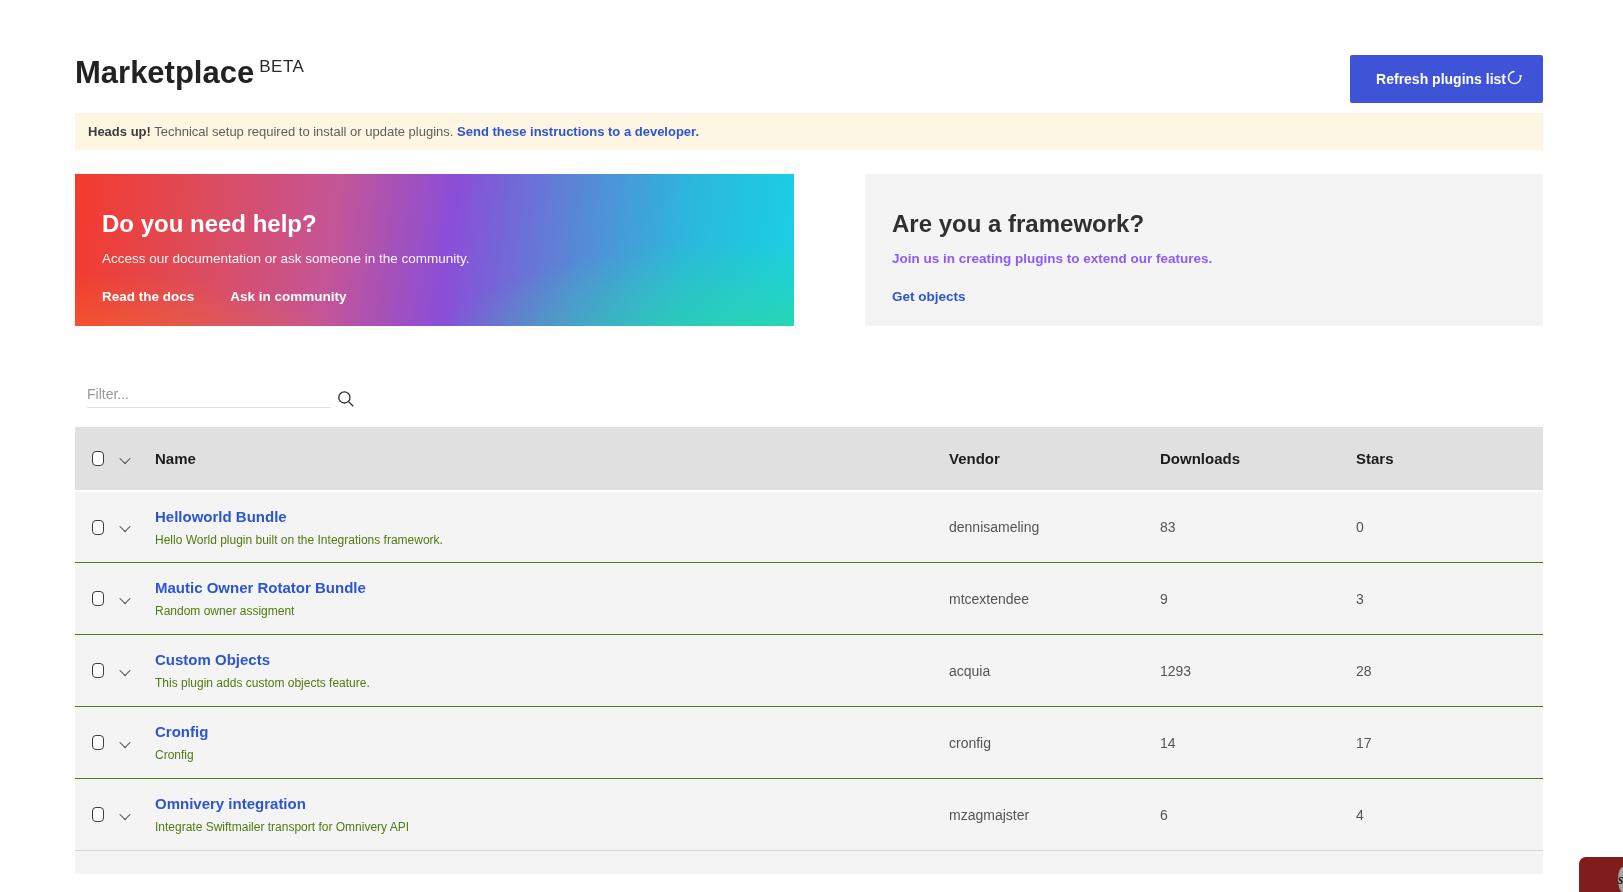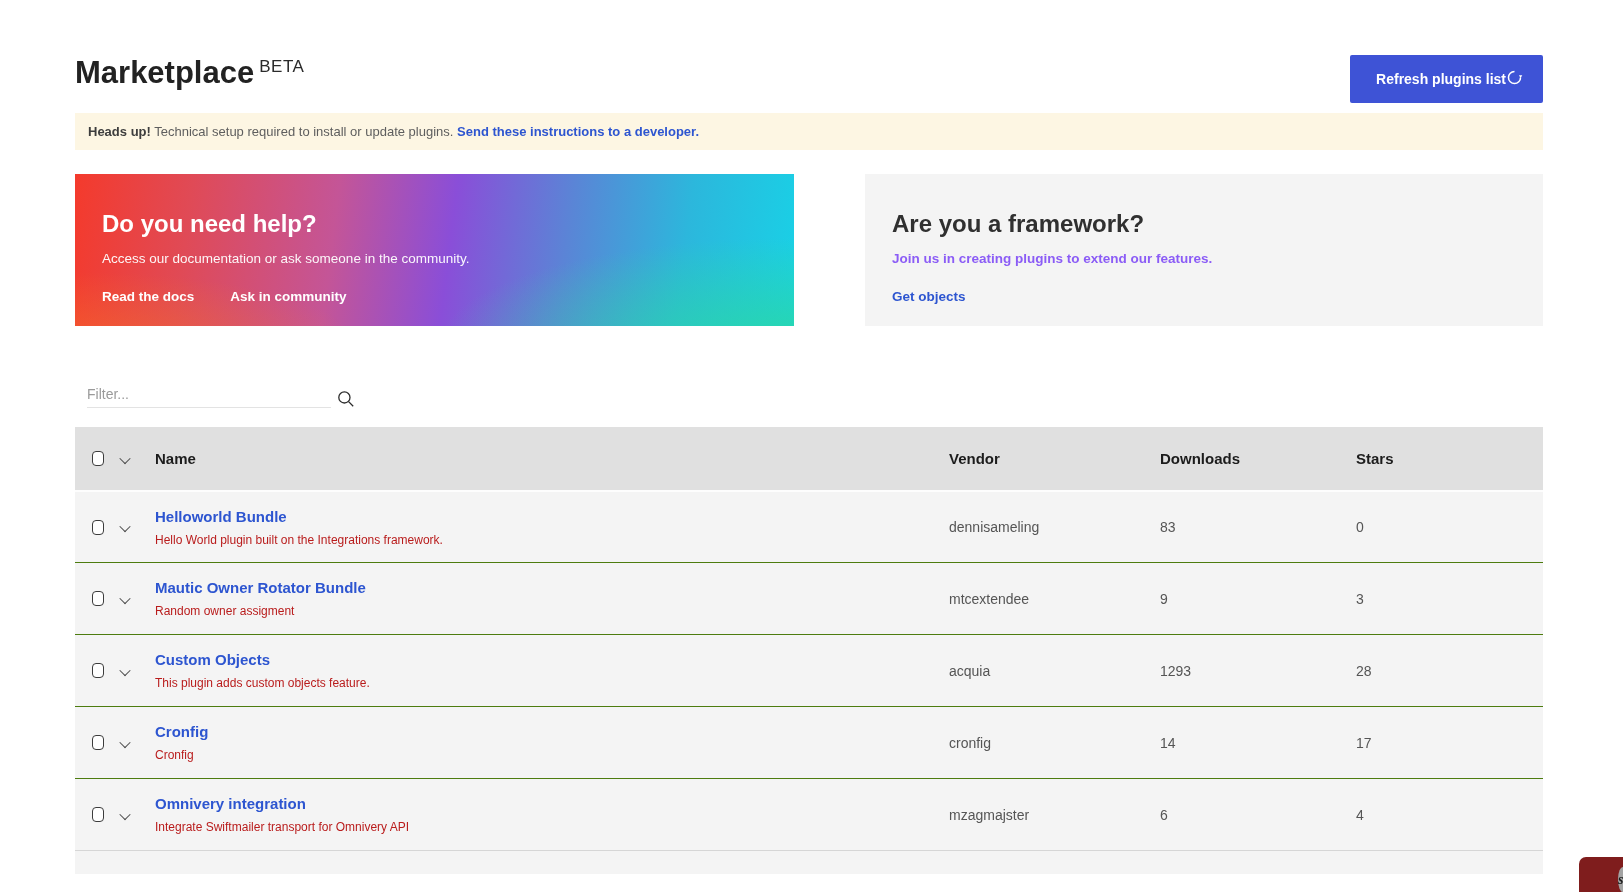--- a/index.html
+++ b/index.html
@@ -55,21 +55,21 @@
   .tbody .trow { height: 72px; background: var(--row-bg, #f4f4f4); border-top: 1px solid #4d7c0f; }
   .tbody .trow:first-child { border-top: 2px solid #fdfdfd; }
   .trow-partial { height: 24px; background: var(--row-bg, #f4f4f4); border-top: 1px solid #d6d6d6; }
   .c-check { display: flex; justify-content: center; }
   .checkbox { width: 12px; height: 15px; border: 1.6px solid #3c3c3c; border-radius: 4px; background: #fff;
     display: inline-block; cursor: pointer; }
   .chevron { width: 8px; height: 8px; border-right: 1.6px solid #4a4a4a; border-bottom: 1.6px solid #4a4a4a;
     transform: rotate(45deg) translate(-1px,-1px); display: inline-block; cursor: pointer; }
   .c-name { padding-right: 20px; }
   .plugin-link { font-size: 15px; font-weight: 700; color: var(--link-blue, #2d55d0); text-decoration: none; display: inline-block; }
-  .plugin-desc { font-size: 12px; color: #b91c1c; margin-top: 7px; }
+  .plugin-desc { font-size: 12px; color: #4d7c0f; margin-top: 7px; }
   .c-vendor, .c-downloads, .c-stars { font-size: 14px; color: #555; }
 
   
   .sf-toolbar { position: fixed; right: 0; bottom: 0; width: 37px; height: 35px; background: #7f1d1d;
     border-top-left-radius: 7px; display: flex; align-items: flex-end; justify-content: center; cursor: pointer; padding-left: 44px; }
   .sf-circle { width: 25px; height: 25px; border-radius: 50%; background: #a3a3a3; color: #1d1d1d;
     font-family: "Liberation Serif", "DejaVu Serif", serif; font-style: italic; font-weight: 700;
     font-size: 14px; display: flex; align-items: center; justify-content: center; }
 </style>
 </head>

